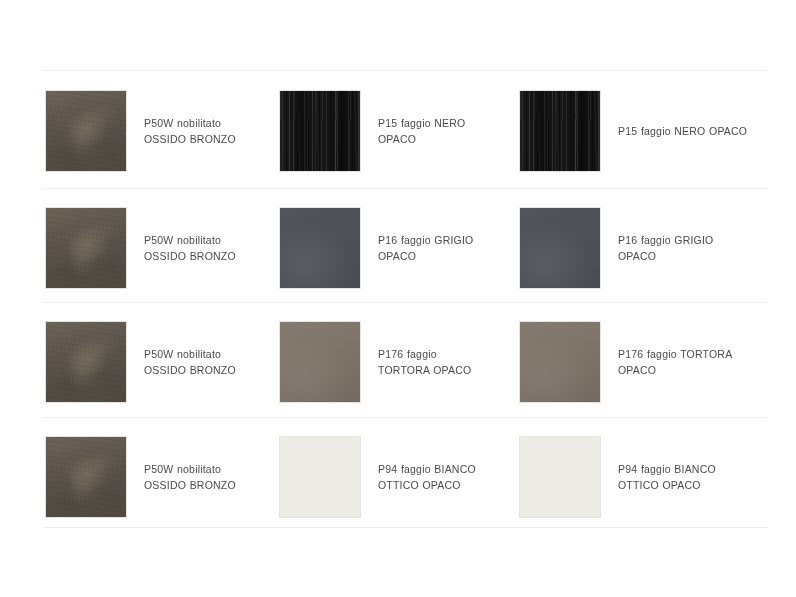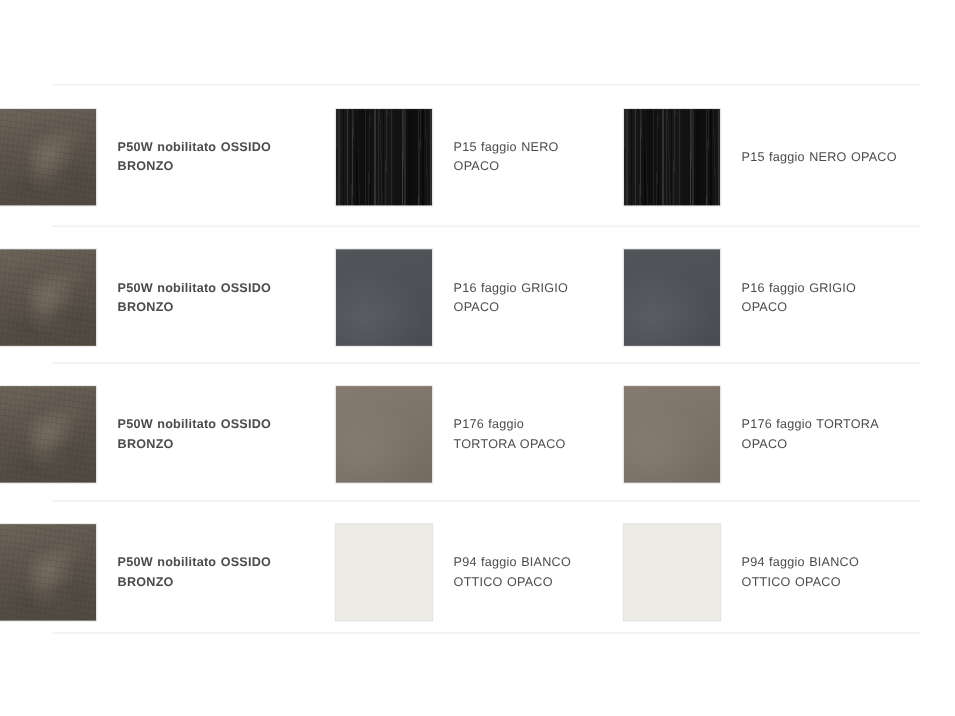--- a/index.html
+++ b/index.html
@@ -39,21 +39,21 @@
     height: 118px;
     display: flex;
     align-items: center;
   }
 
   .cell {
     display: flex;
     align-items: center;
     height: 100%;
   }
-  .cell.col1 { width: 240px; box-sizing: border-box; font-weight: bold; }
+  .cell.col1 { width: 240px; padding-left: 46px; box-sizing: border-box; }
   .cell.col2 { width: 240px; padding-left: 40px; box-sizing: border-box; }
   .cell.col3 { width: 270px; padding-left: 40px; box-sizing: border-box; }
 
   .swatch {
     width: 80px;
     height: 80px;
     flex: 0 0 80px;
     position: relative;
     overflow: hidden;
     box-shadow: 0 0 0 1px rgba(205,205,205,0.55);

